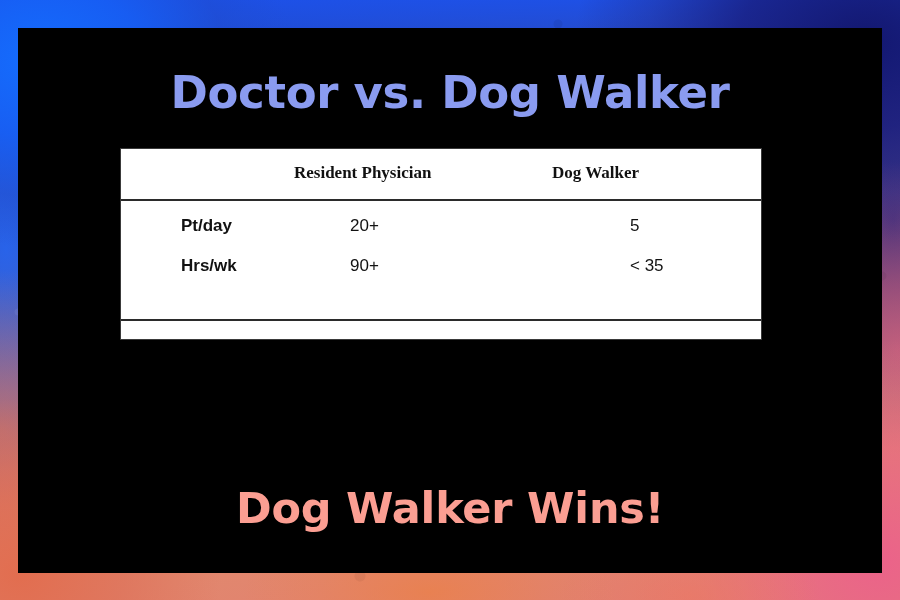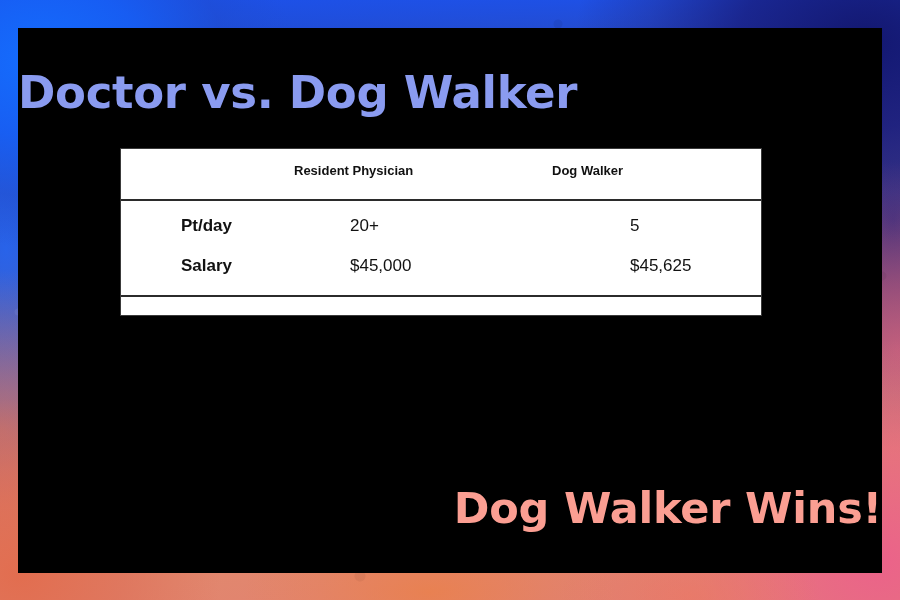--- a/index.html
+++ b/index.html
@@ -137,21 +137,21 @@
     background: #000000;
     overflow: hidden;
   }
 
   
   #title {
     position: absolute;
     left: 0;
     top: 38px;
     width: 864px;
-    text-align: left;
+    text-align: center;
     color: #8a9bf0;
     font-family: "DejaVu Sans", sans-serif;
     font-weight: bold;
     font-size: 45px;
     letter-spacing: -0.3px;
     white-space: nowrap;
   }
 
   
   #table-card {
@@ -169,30 +169,31 @@
   }
   .rule {
     height: 0;
     border-top: 2px solid #2b2b2b;
     margin: 0;
   }
   .hdr-cell {
     position: absolute;
     top: 14px;
     color: #111111;
-    font-family: Liberation Sans, sans-serif;
-    font-weight: bold;
-    font-size: 13px;
+    font-family: Liberation Serif, serif;
+    font-weight: bold;
+    font-size: 17px;
     white-space: nowrap;
   }
   #hdr-col1 { left: 173px; }
   #hdr-col2 { left: 431px; }
 
   .table-body {
     padding-top: 14px;
+    padding-bottom: 24px;
   }
   .row {
     position: relative;
     height: 40px;
   }
   .cell {
     position: absolute;
     top: 0;
     color: #121212;
     font-family: "Liberation Sans", sans-serif;
@@ -210,21 +211,21 @@
   .table-foot {
     height: 18px;
   }
 
   
   #caption {
     position: absolute;
     left: 0;
     top: 455px;
     width: 864px;
-    text-align: right;
+    text-align: center;
     color: #fb9e92;
     font-family: "DejaVu Sans", sans-serif;
     font-weight: bold;
     font-size: 43px;
     letter-spacing: -0.2px;
     white-space: nowrap;
   }
 </style>
 </head>
 <body>
@@ -254,28 +255,28 @@
       <div class="rule"></div>
 
       <div class="table-body">
 
         <div class="row">
           <div class="cell cell-label">Pt/day</div>
           <div class="cell cell-v1">20+</div>
           <div class="cell cell-v2">5</div>
         </div>
 
-
-
-
         <div class="row">
-          <div class="cell cell-label">Salary</div>
-          <div class="cell cell-v1">$45,000</div>
-          <div class="cell cell-v2">$45,625</div>
+          <div class="cell cell-label">Hrs/wk</div>
+          <div class="cell cell-v1">90+</div>
+          <div class="cell cell-v2">&lt; 35</div>
         </div>
+
+
+
 
       </div>
 
       <div class="rule"></div>
       <div class="table-foot"></div>
 
     </div>
 
     <div id="caption">Dog Walker Wins!</div>
 

